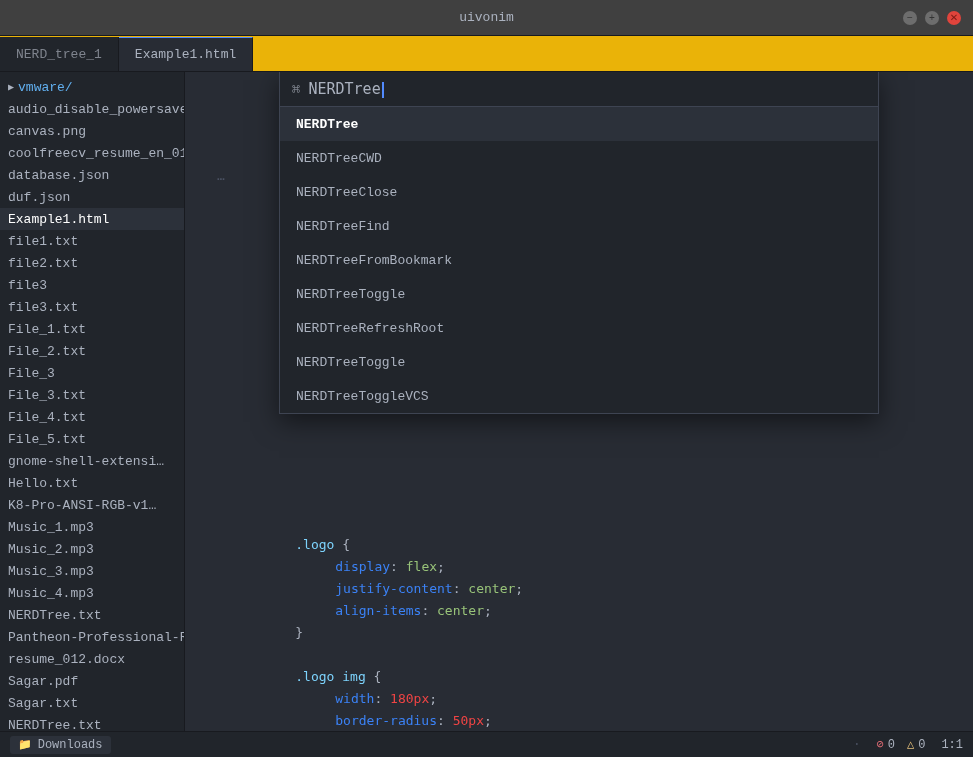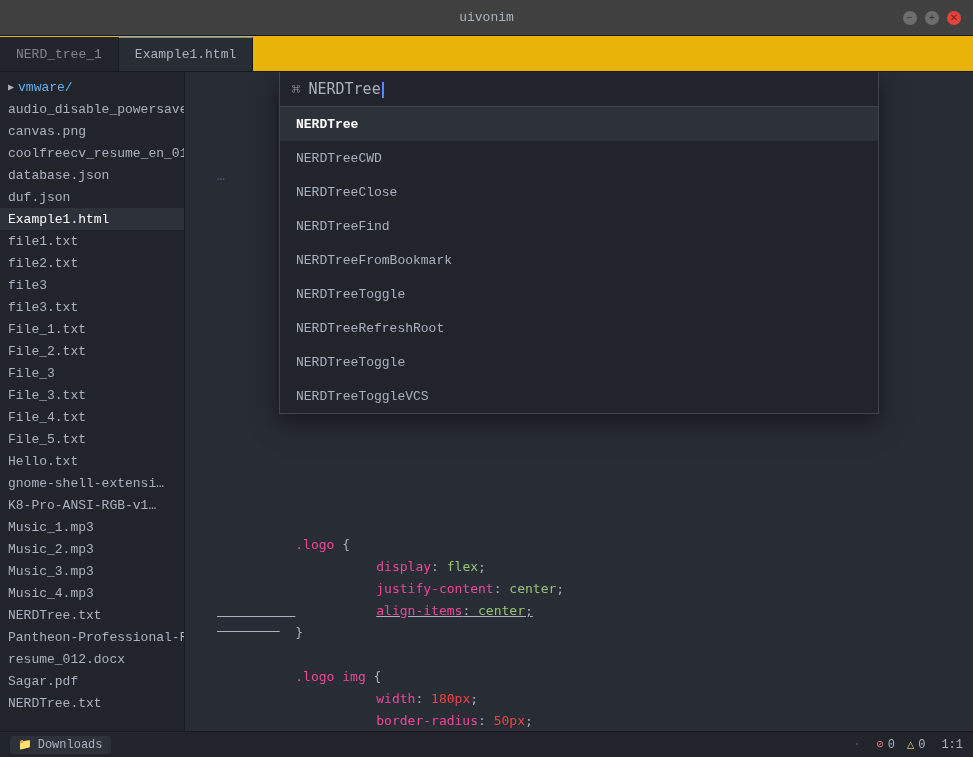--- a/index.html
+++ b/index.html
@@ -231,22 +231,22 @@
       align-items: center;
       gap: 12px;
     }
     .status-icon-group {
       display: flex;
       align-items: center;
       gap: 4px;
     }
 
     
-    .s-selector { color: #ec4899; text-align: right; }
-    .s-prop { color: #ec4899; margin-left: 41px; }
+    .s-selector { color: #7dd3fc; text-align: right; }
+    .s-prop { color: #3b82f6; }
     .s-value { color: #98c379; }
     .s-number { color: #ef4444; }
     .s-brace { color: #abb2bf; }
 
     .css-line {
       font-size: 13px;
       font-family: 'Consolas', 'Monaco', monospace;
     }
 
     
@@ -323,26 +323,26 @@
     <div class="filetree-item">
         <span>File_3.txt</span>
       </div>
     <div class="filetree-item">
         <span>File_4.txt</span>
       </div>
     <div class="filetree-item">
         <span>File_5.txt</span>
       </div>
     <div class="filetree-item">
+        <span>gnome-shell-extensi…</span>
+      </div>
+    <div class="filetree-item">
         <span>Hello.txt</span>
       </div>
     <div class="filetree-item">
-        <span>gnome-shell-extensi…</span>
-      </div>
-    <div class="filetree-item">
         <span>K8-Pro-ANSI-RGB-v1…</span>
       </div>
     <div class="filetree-item">
         <span>Music_1.mp3</span>
       </div>
     <div class="filetree-item">
         <span>Music_2.mp3</span>
       </div>
     <div class="filetree-item">
         <span>Music_3.mp3</span>
@@ -354,20 +354,23 @@
         <span>NERDTree.txt</span>
       </div>
     <div class="filetree-item">
         <span>Pantheon-Professional-Resume-…</span>
       </div>
     <div class="filetree-item">
         <span>resume_012.docx</span>
       </div>
     <div class="filetree-item">
         <span>Sagar.pdf</span>
+      </div>
+    <div class="filetree-item">
+        <span>Sagar.txt</span>
       </div>
     <div class="filetree-item">
         <span>NERDTree.txt</span>
       </div>
 
   </div>
 
   <div class="editor">
 
     <div class="code-line css-line">
@@ -443,21 +446,21 @@
         <span style="padding-left: 16px;">
           <span style="display:inline-block; width:40px;"></span><span class="s-prop">display</span><span class="s-brace">: </span><span class="s-value">flex</span><span class="s-brace">;</span>
         </span>
       </div>
       <div class="code-line css-line">
         <span style="padding-left: 16px;">
           <span style="display:inline-block; width:40px;"></span><span class="s-prop">justify-content</span><span class="s-brace">: </span><span class="s-value">center</span><span class="s-brace">;</span>
         </span>
       </div>
       <div class="code-line css-line">
-        <span style="padding-left: 16px; text-decoration: underline;">
+        <span style="padding-left: 16px;">
           <span style="display:inline-block; width:40px;"></span><span class="s-prop">align-items</span><span class="s-brace">: </span><span class="s-value">center</span><span class="s-brace">;</span>
         </span>
       </div>
       <div class="code-line css-line">
         <span style="padding-left: 16px;">
           <span class="s-brace">}</span>
         </span>
       </div>
       <div class="code-line css-line"></div>
       <div class="code-line css-line">

